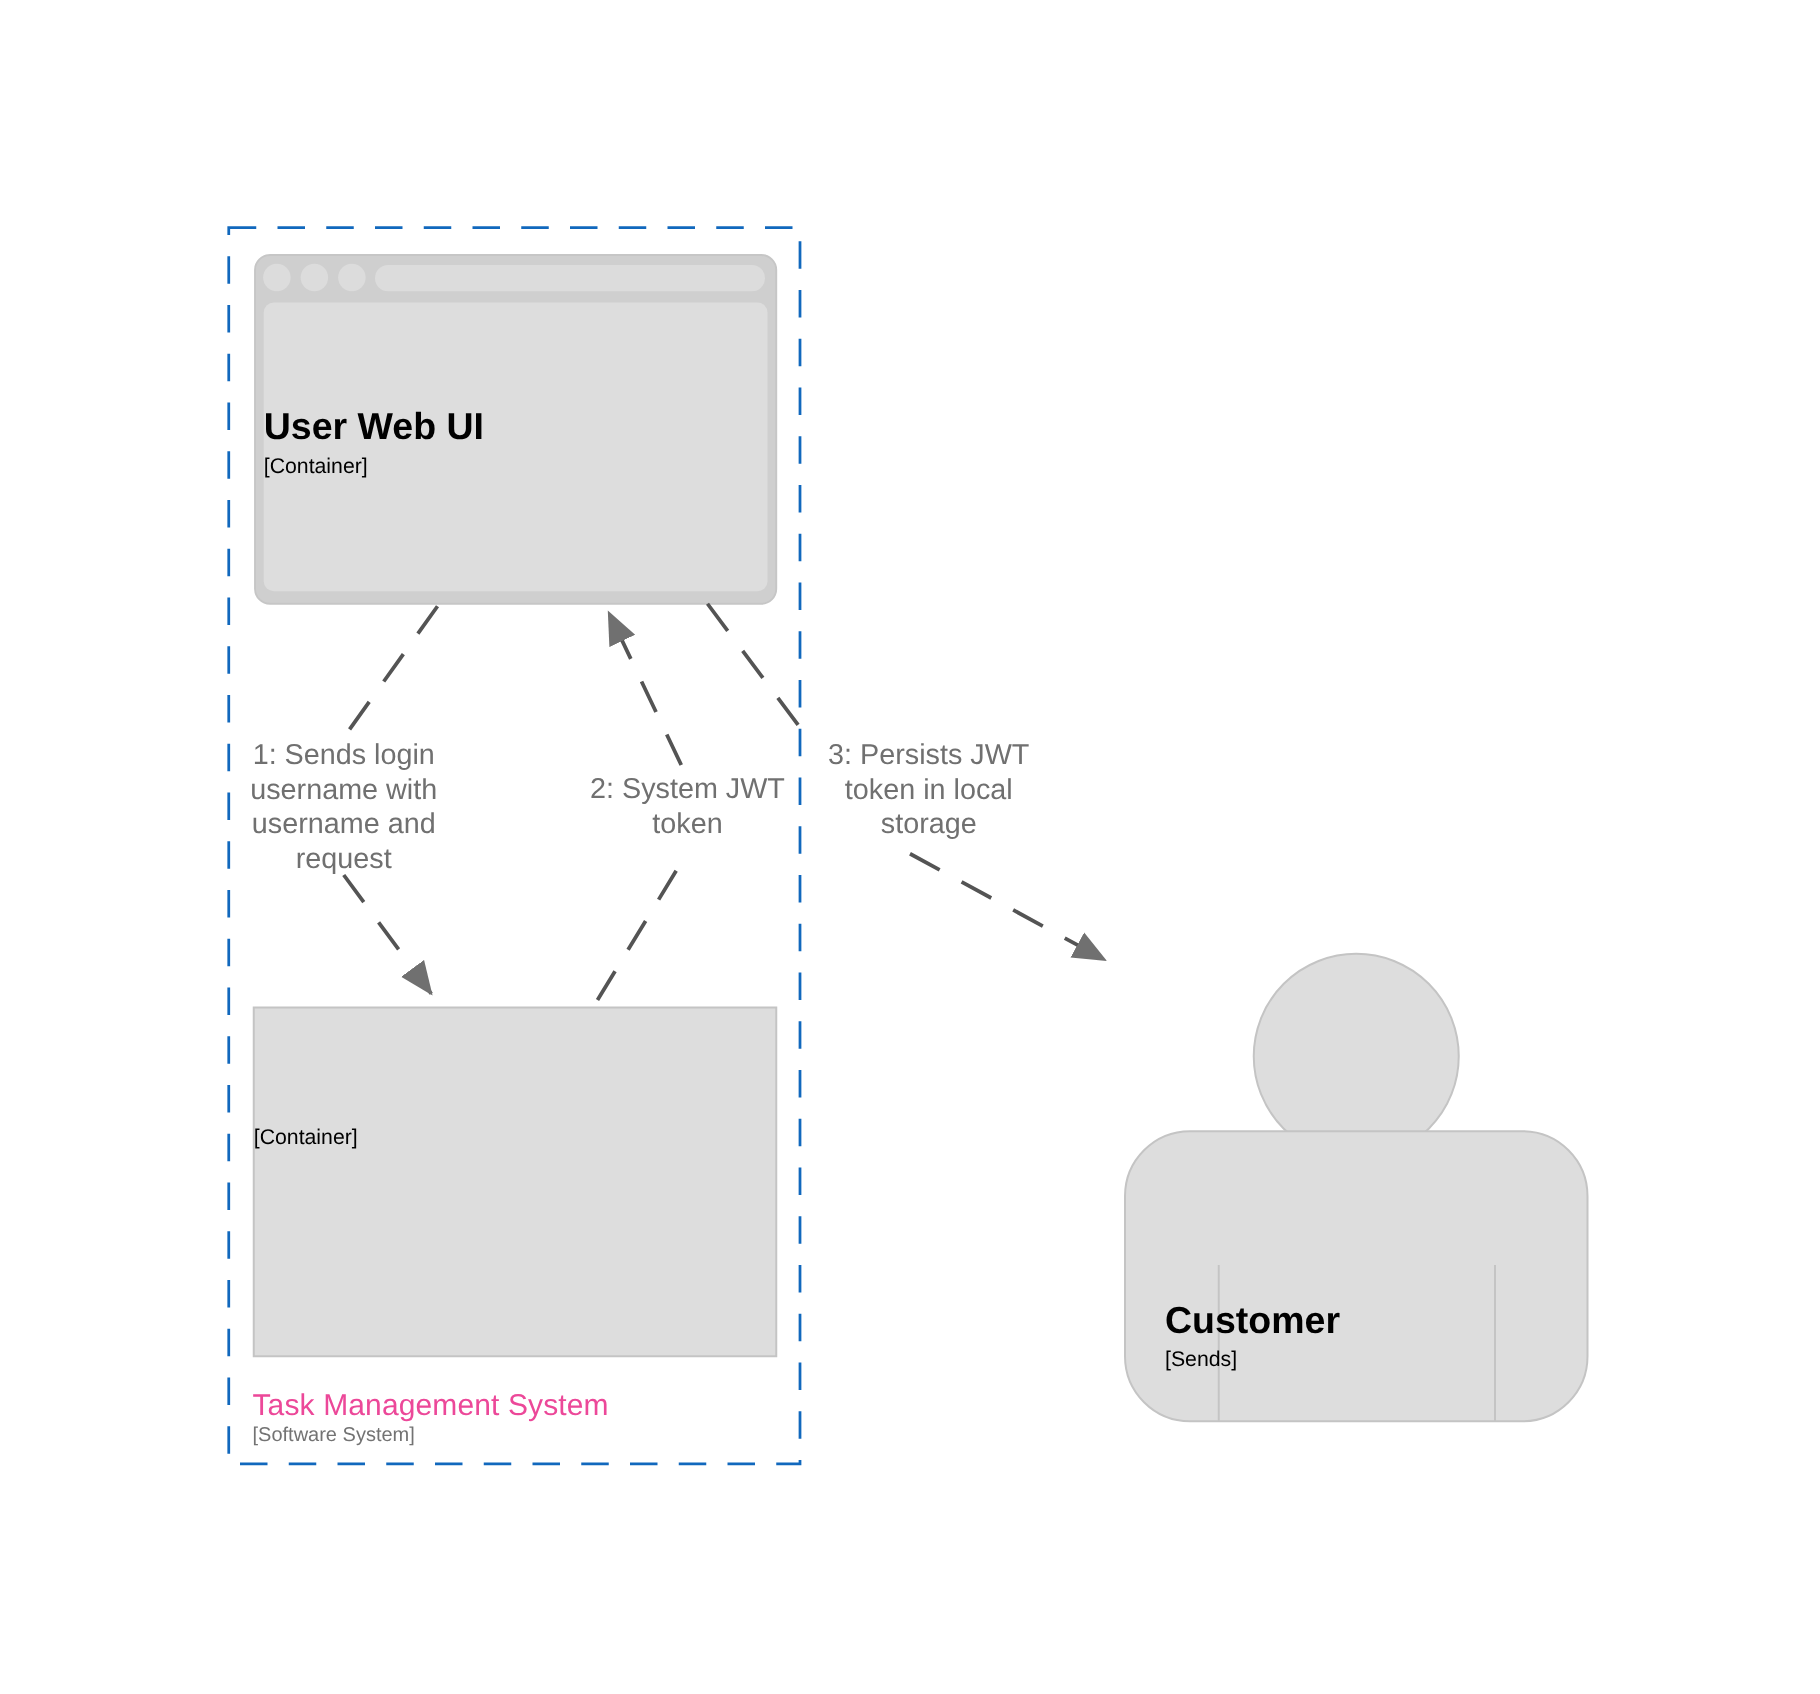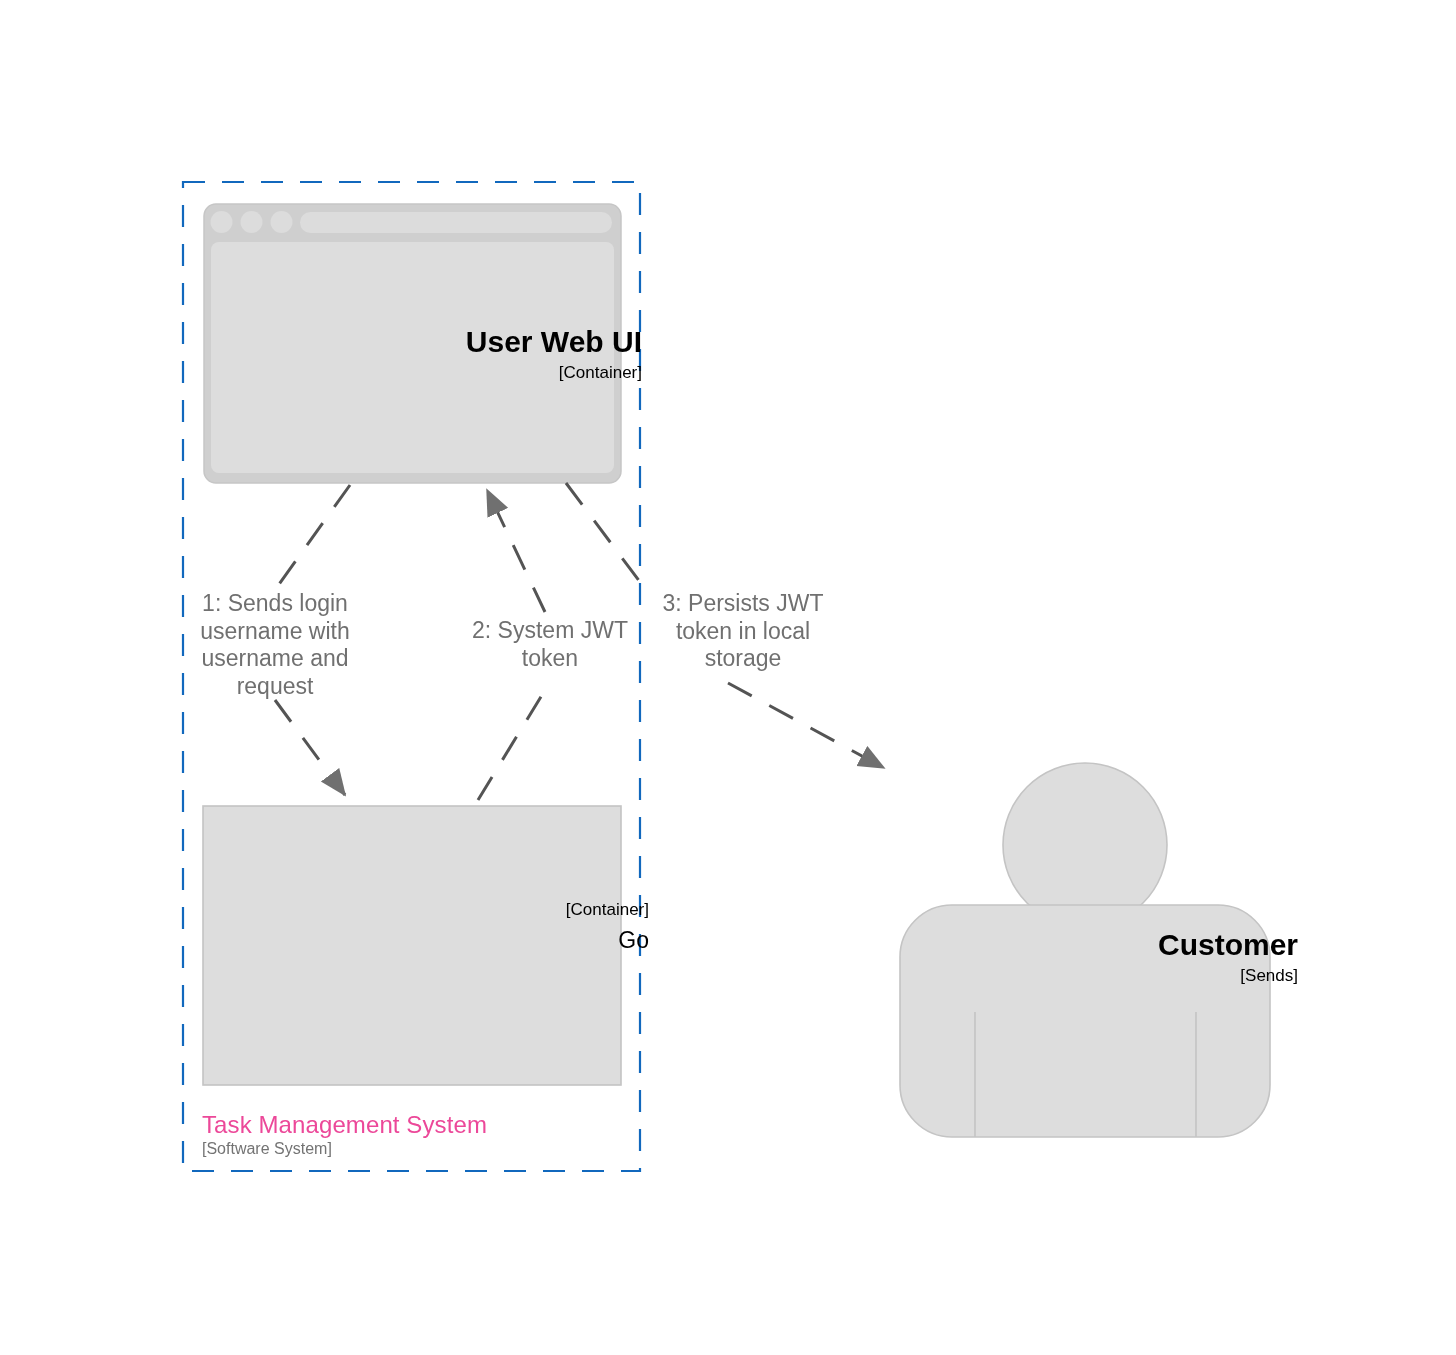--- a/index.html
+++ b/index.html
@@ -44,23 +44,22 @@
     left: 202px;
     top: 1140px;
     font-size: 16px;
     color: #737373;
     white-space: nowrap;
   }
 
   
   .el-text {
     position: absolute;
-    text-align: right;
+    text-align: left;
     pointer-events: none;
-    margin-left: 28px;
   }
   .el-name {
     font-size: 30px;
     font-weight: bold;
     color: #000000;
     line-height: 1.16;
   }
   .el-type {
     font-size: 17px;
     color: #000000;
@@ -130,24 +129,23 @@
     <path d="M 566 483 L 646 590 M 728 683 L 884 768" fill="none" stroke="#545454" stroke-width="3" stroke-dasharray="27 20" marker-end="url(#arrowhead)"></path>
   </svg>
 
   <div class="el-text" style="left:211px; top:325px; width:403px;">
     <div class="el-name">User Web UI</div>
     <div class="el-type">[Container]</div>
   </div>
 
   <div class="el-text" style="left:203px; top:897px; width:418px;">
     <div class="el-type">[Container]</div>
-    <div class="el-tech">Go</div>
   </div>
 
-  <div class="el-text" style="left:900px; top:928px; width:370px;">
+  <div class="el-text" style="left:900px; top:1040px; width:370px;padding-left:32px;">
     <div class="el-name">Customer</div>
     <div class="el-type">[Sends]</div>
   </div>
 
   <div class="boundary-label-name">Task Management System</div>
   <div class="boundary-label-type">[Software System]</div>
 
   <div class="rel-label" style="left:180px; top:590px; width:190px;">
     <div>1: Sends login</div>
     <div>username with</div>

